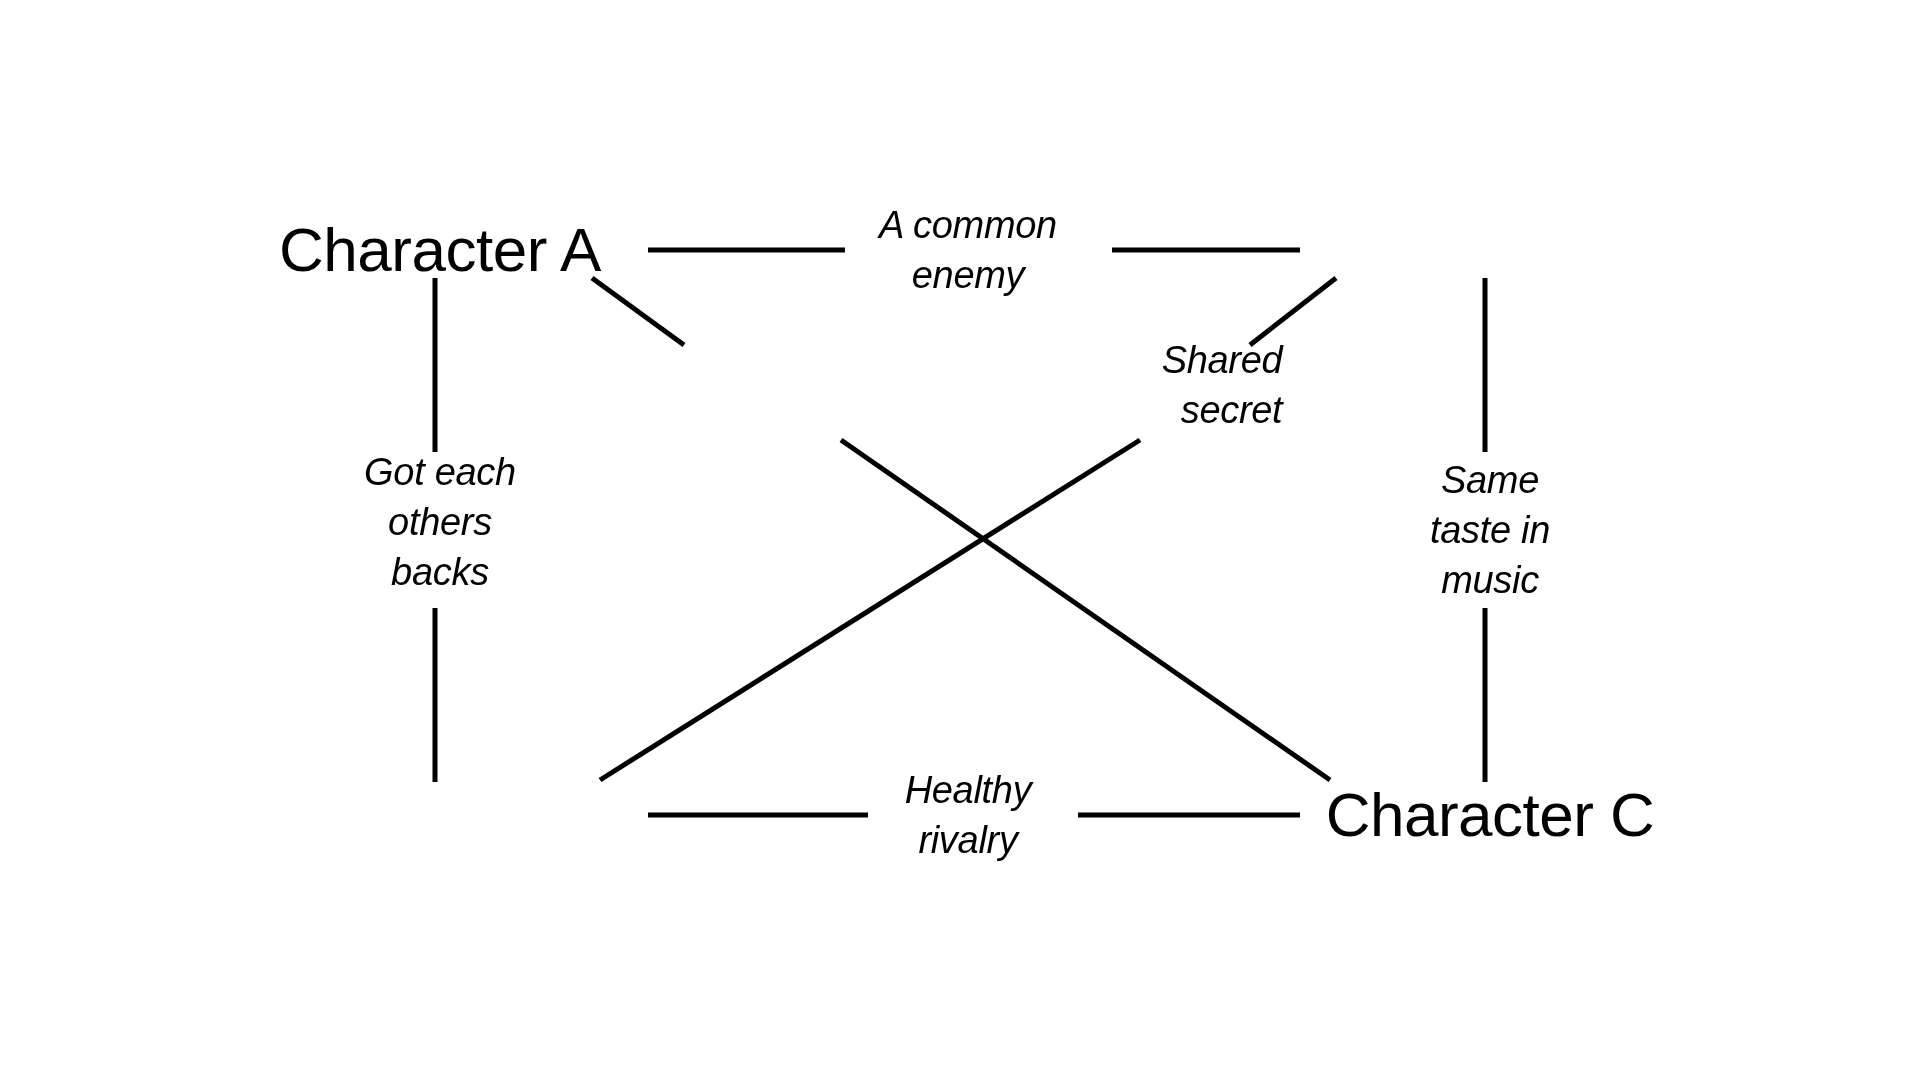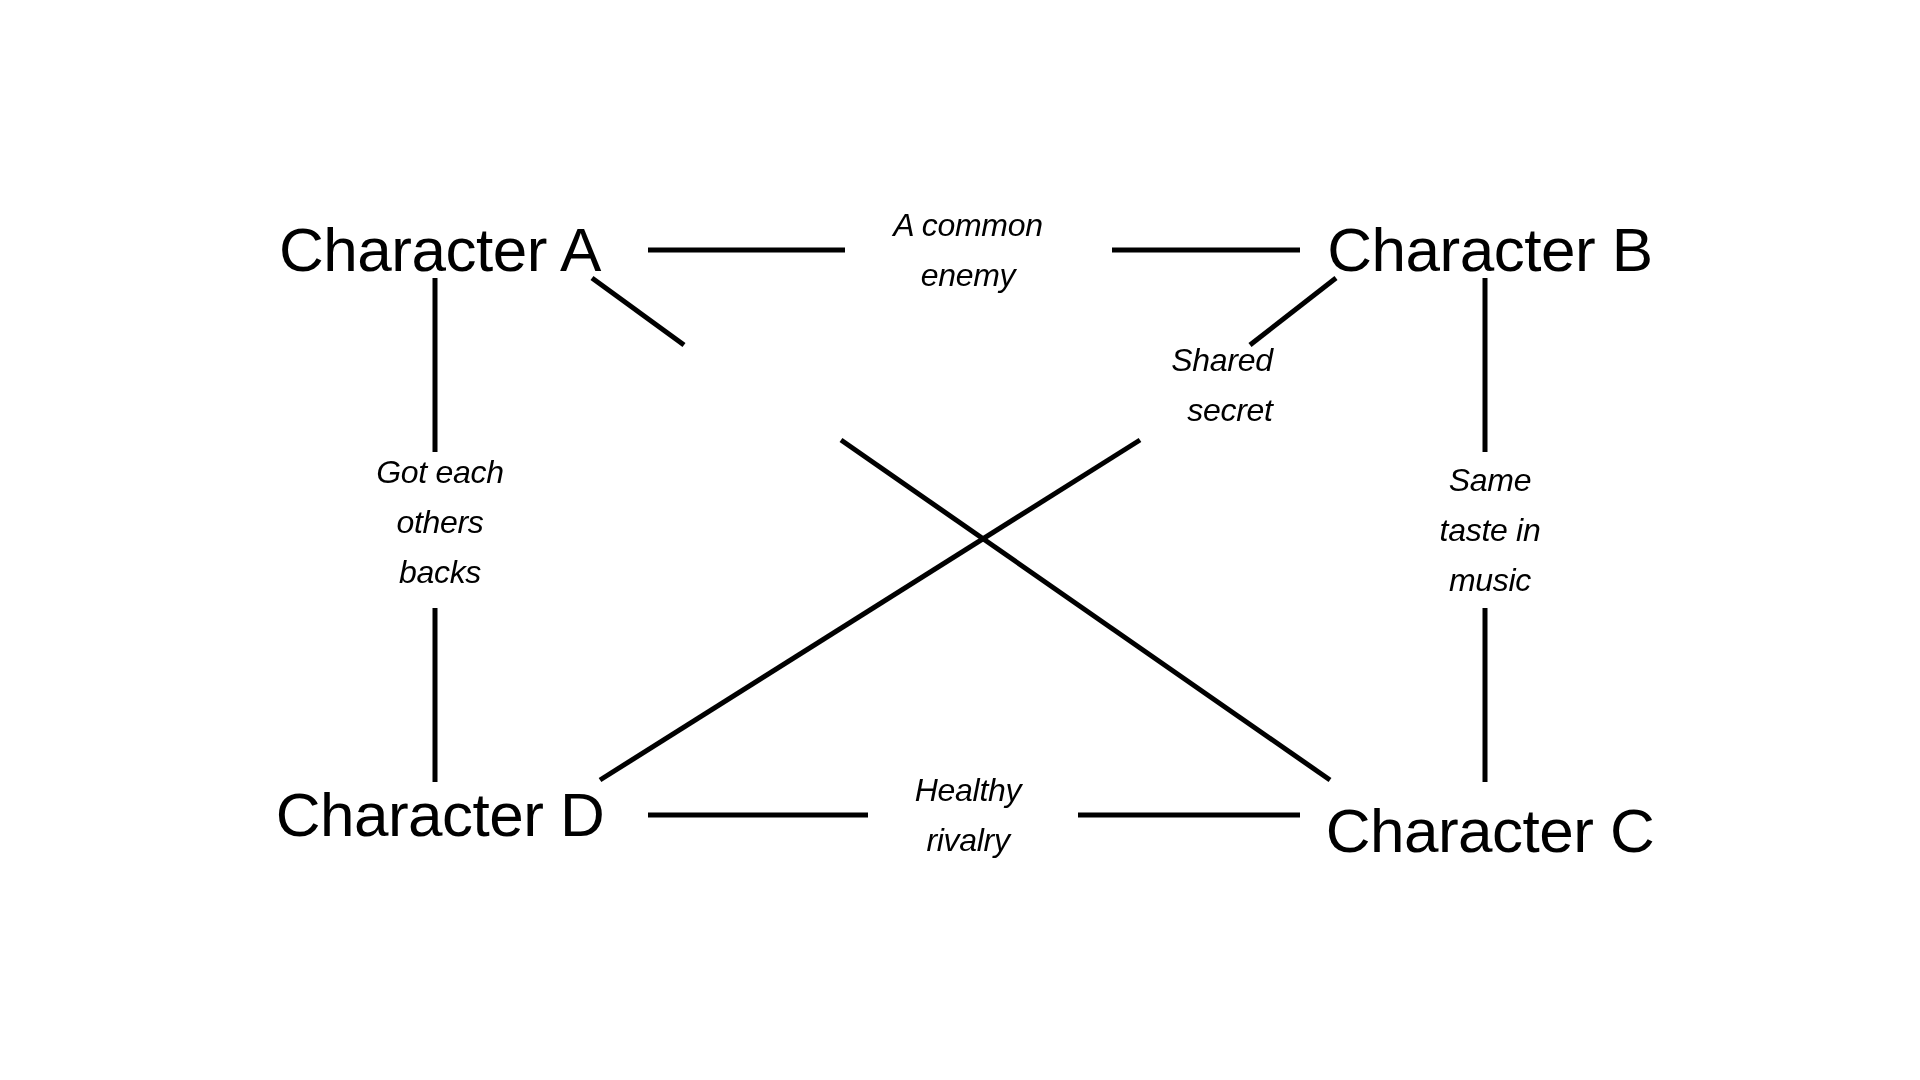--- a/index.html
+++ b/index.html
@@ -35,21 +35,21 @@
     color: #000000;
     white-space: nowrap;
     transform: translate(-50%, -50%);
     letter-spacing: -0.5px;
   }
   .edge-label {
     position: absolute;
     font-family: "Liberation Sans", sans-serif;
     font-style: italic;
     font-weight: 400;
-    font-size: 32px;
+    font-size: 38px;
     line-height: 50px;
     color: #000000;
     text-align: center;
     white-space: pre;
     transform: translate(-50%, -50%);
     letter-spacing: -0.3px;
   }
 </style>
 </head>
 <body>
@@ -72,25 +72,23 @@
 
     <line x1="592" y1="278" x2="684" y2="345" stroke="#000" stroke-width="5"></line>
     <line x1="841" y1="440" x2="1330" y2="780" stroke="#000" stroke-width="5"></line>
 
     <line x1="1336" y1="278" x2="1250" y2="345" stroke="#000" stroke-width="5"></line>
     <line x1="1140" y1="440" x2="600" y2="780" stroke="#000" stroke-width="5"></line>
   </svg>
 
   <div class="node" style="left:440px; top:250px;">Character A</div>
 
-  <div class="node" style="left:1490px; top:250px;">Character B</div>
 
-  <div class="node" style="left:1490px; top:815px;margin-top:16px;">Character C</div>
+  <div class="node" style="left:1490px; top:815px;">Character C</div>
 
-  <div class="node" style="left:440px; top:815px;">Character D</div>
 
   <div class="edge-label" style="left:968px; top:250px;">A common
 enemy</div>
 
   <div class="edge-label" style="left:440px; top:522px;">Got each
 others
 backs</div>
 
   <div class="edge-label" style="left:1490px; top:530px;">Same
 taste in

